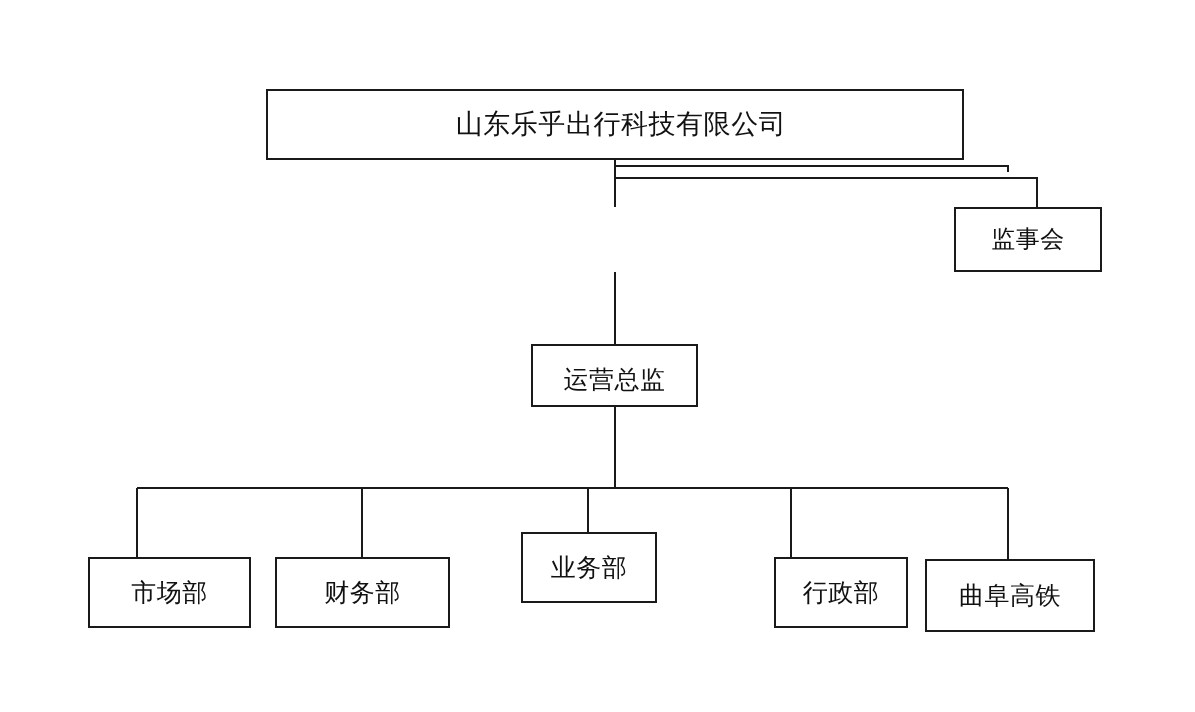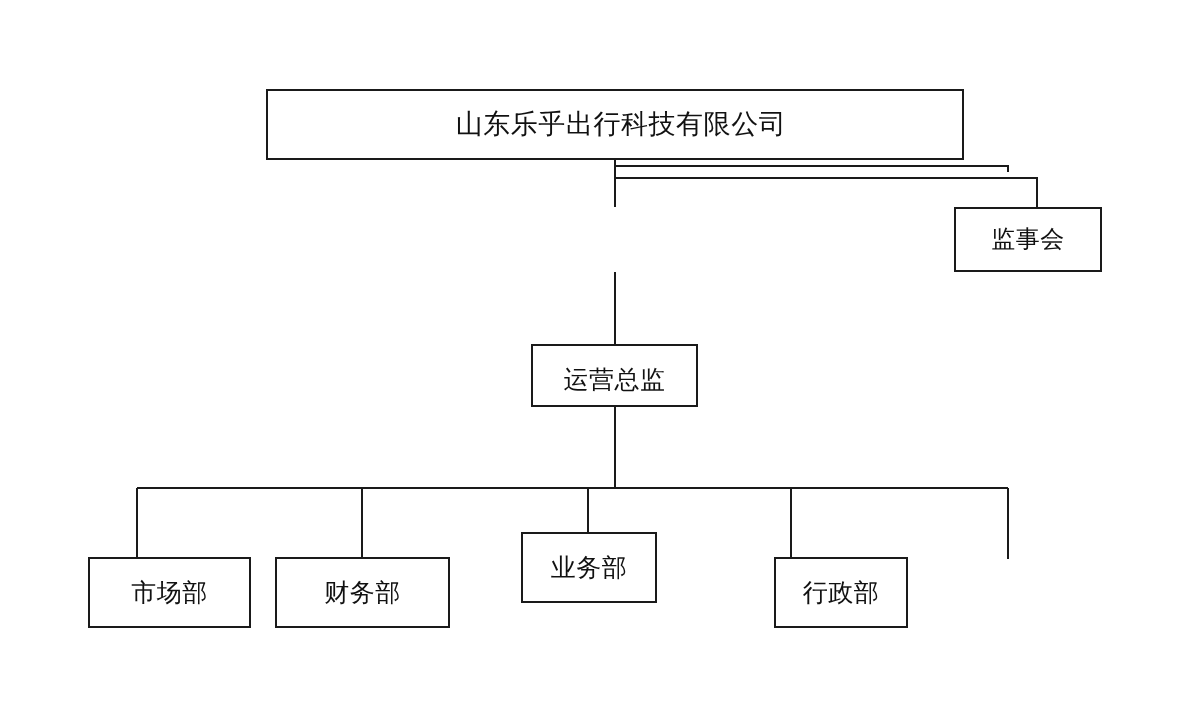--- a/index.html
+++ b/index.html
@@ -96,14 +96,17 @@
   </div>
 
   <div class="node-box lvl-dept" style="left:521px; top:532px; width:136px; height:71px;">
     <span class="node-label">业务部</span>
   </div>
 
   <div class="node-box lvl-dept" style="left:726px; top:557px; width:134px; height:71px;margin-left:48px;">
     <span class="node-label">行政部</span>
   </div>
 
+  <div class="node-box lvl-dept" style="left:925px; top:559px; width:170px; height:73px;">
+    <span class="node-label">曲阜高铁</span>
+  </div>
 
 </div>
 
 </body></html>

